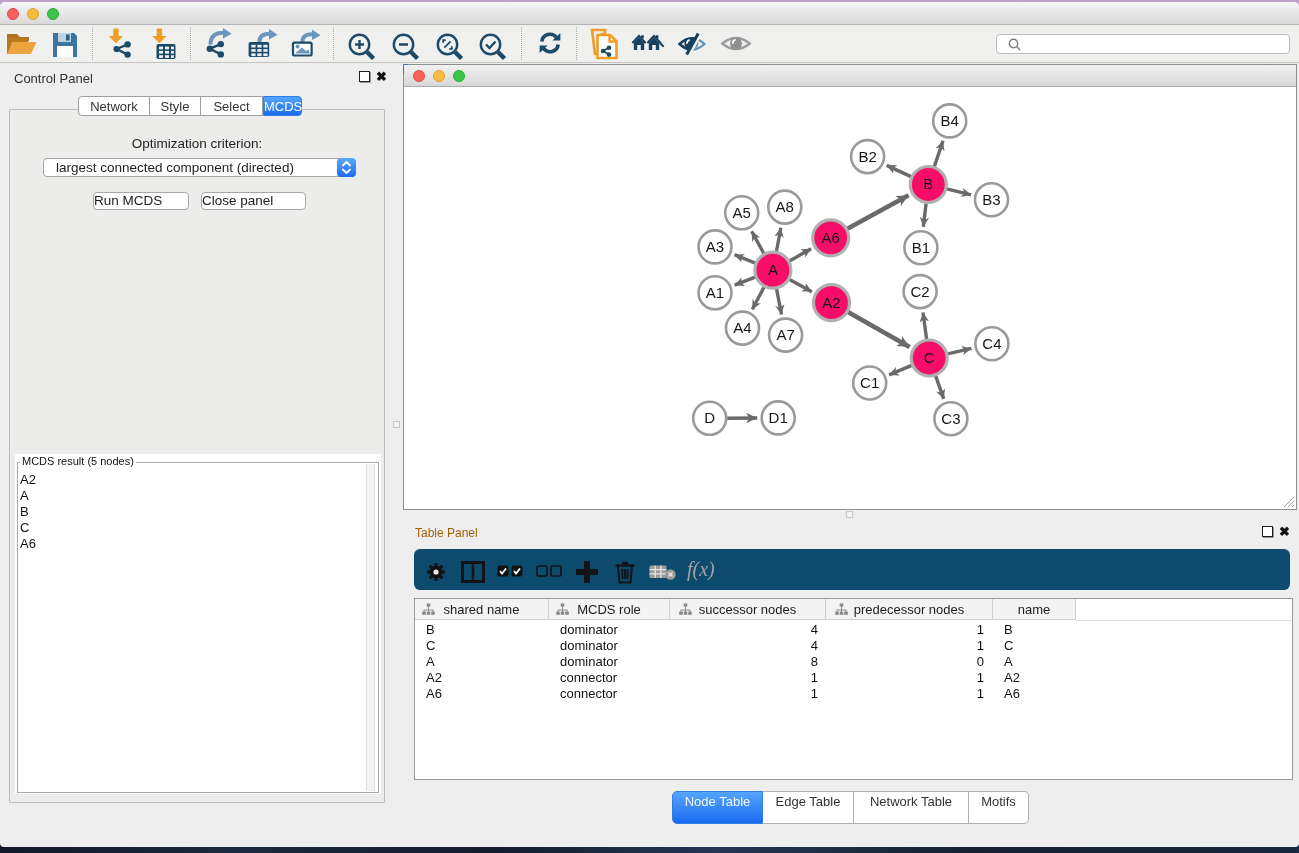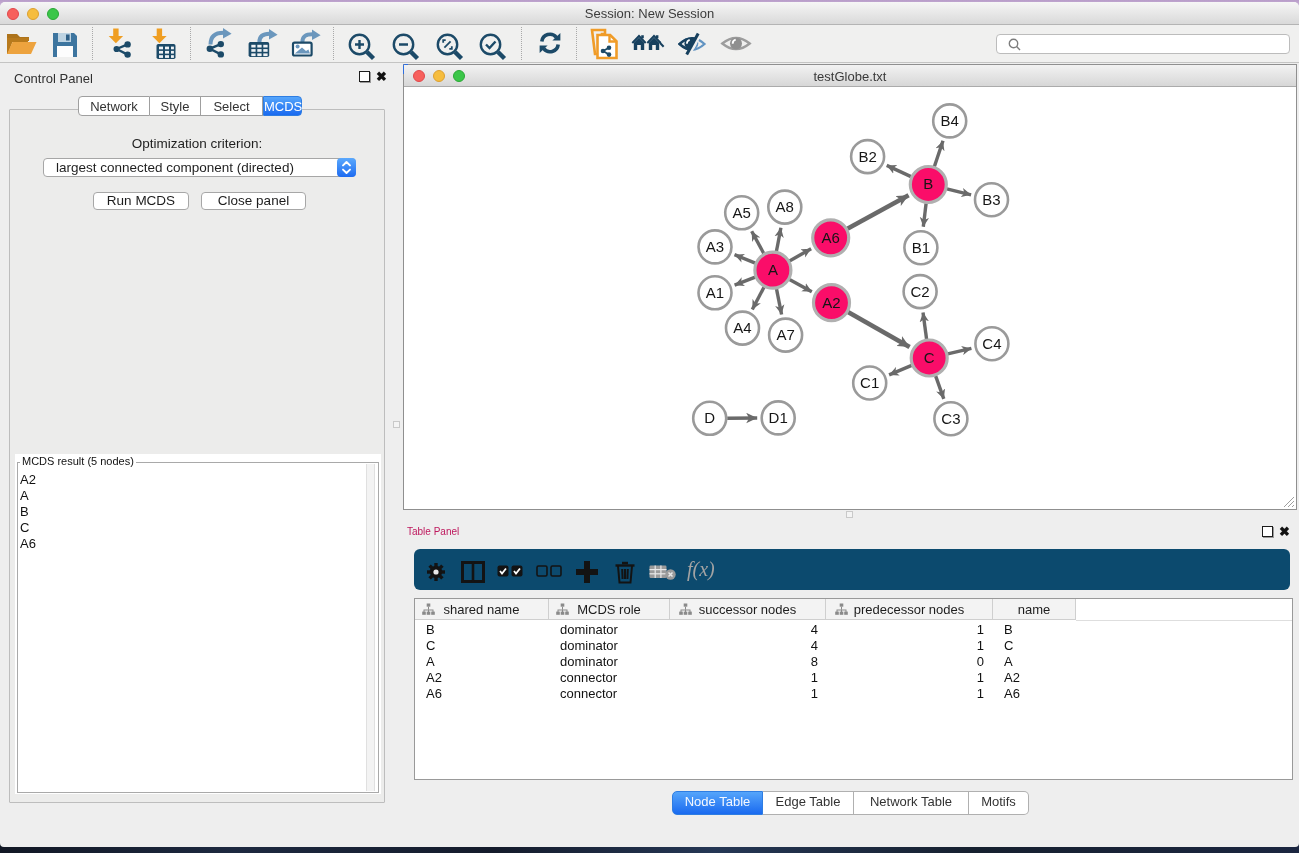--- a/index.html
+++ b/index.html
@@ -17,59 +17,58 @@
 #cp-title{position:absolute;left:14px;top:8px;font-size:13px;color:#303030}
 .float-ic{position:absolute;width:11px;height:11px;border:1.5px solid #1c1c1c;background:#fff;box-shadow:1px 1px 0 #9a9a9a}
 .x-ic{position:absolute;font-size:13px;font-weight:700;color:#111;line-height:11px}
 #cp-pane{position:absolute;left:9px;top:46px;width:376px;height:694px;background:#ececeb;border:1px solid #bdbdbd;border-radius:1px}
 #tabs{position:absolute;left:78px;top:33px;height:20px}
 .tab{position:absolute;top:0;height:20px;background:#fff;border:1px solid #9f9f9f;font-size:13px;color:#333;text-align:center;line-height:19px}
 #tab-mcds{background:linear-gradient(#55a5fb,#1a6af0);color:#fff;border-color:#2e7de2}
 #opt-label{position:absolute;left:0;top:26px;width:374px;text-align:center;font-size:13.5px;color:#1f1f1f}
 #dropdown{position:absolute;left:33px;top:48px;width:313px;height:19px;background:#fff;border:1px solid #a6a6a6;border-radius:4px;font-size:13.5px;color:#1f1f1f;line-height:18px;padding-left:12px}
 #dd-cap{position:absolute;right:-1px;top:-1px;width:19px;height:19px;border-radius:4px;background:linear-gradient(#5ba9fd,#1d6bf1)}
-.btn{position:absolute;top:82px;height:18px;background:#fff;border:1px solid #a7a7a7;border-radius:4px;font-size:13.5px;color:#1c1c1c;text-align:center;line-height:16px}
+.btn{position:absolute;top:82px;height:18px;background:#fff;border:1px solid #a7a7a7;border-radius:4px;font-size:13.5px;color:#1c1c1c;line-height:16px}
 #mcds-box{position:absolute;left:5px;top:344px;width:366px;height:340px;background:#fff}
 #mcds-border{position:absolute;left:2px;top:8px;right:2px;bottom:1px;border:1px solid #a9a9a9}
 #mcds-legend{position:absolute;left:5px;top:1px;background:#fff;padding:0 2px;font-size:11px;color:#111}
 #mcds-list{position:absolute;left:5px;top:18px;font-size:13px;color:#111;line-height:16px}
 #mcds-scroll{position:absolute;right:6px;top:10px;width:9px;bottom:3px;background:#f3f3f3;border-left:1px solid #e0e0e0;border-right:1px solid #e0e0e0}
 
 #netwin{position:absolute;left:403px;top:1px;width:894px;height:446px;background:#fff;border:1px solid #8f8f8f;border-radius:0}
 #net-title{position:absolute;left:0;top:0;width:100%;height:22px;background:linear-gradient(#f2f2f2,#d7d7d7);border-bottom:1px solid #ababab}
 #net-title-text{position:absolute;top:4px;left:0;width:100%;text-align:center;font-size:13px;color:#3a3a3a}
 #net-grip{position:absolute;right:1px;bottom:1px;width:13px;height:13px}
 #net-bluecorner{position:absolute;left:-1px;top:-1px;width:5px;height:10px;background:#2f6fe0;border-radius:2px 0 0 0}
 
 #tp{position:absolute;left:403px;top:457px;width:896px;height:296px}
-#tp-title{position:absolute;left:4px;top:6px;font-size:10px;color:#be185d}
+#tp-title{position:absolute;left:12px;top:6px;font-size:12px;color:#a16207}
 #tp-toolbar{position:absolute;left:11px;top:29px;width:876px;height:41px;background:#0c4a6e;border-radius:6px}
 #tp-table{position:absolute;left:11px;top:78px;width:879px;height:182px;background:#fff;border:1px solid #999}
 #tp-header{position:absolute;left:0;top:0;width:661px;height:21px;background:#f3f3f3;border-bottom:1px solid #cfcfcf}
 .th{position:absolute;top:0;height:21px;border-right:1px solid #cfcfcf;font-size:13px;color:#1d1d1d;text-align:center;line-height:21px}
 .td{position:absolute;font-size:13px;color:#111;height:16px;line-height:16px}
 #tp-tabs{position:absolute;left:269px;top:271px;height:21px}
-.btab{position:absolute;top:0;height:24px;background:#fff;border:1px solid #b0b0b0;font-size:13px;color:#333;text-align:center;line-height:20px}
+.btab{position:absolute;top:0;height:33px;background:#fff;border:1px solid #b0b0b0;font-size:13px;color:#333;text-align:center;line-height:20px}
 #btab-node{background:linear-gradient(#55a5fb,#1a6af0);color:#f4f8ff;border-color:#2e7de2}
 
 #statusbar{position:absolute;left:0;top:814px;width:1299px;height:31px;background:#efefee;border-top:1px solid #c6c6c6}
 #sb-listbtn{position:absolute;left:9px;top:8px;width:29px;height:19px;background:#fdfdfd;border:1px solid #9b9b9b}
 #sb-mem{position:absolute;right:8px;top:6px;width:83px;height:23px;background:#f6f6f6;border:1px solid #a8a8a8;font-size:12px;color:#111;line-height:21px}
 svg{position:absolute;overflow:visible}
 svg text{font-family:"Liberation Sans",sans-serif}
 </style></head>
 <body>
 <div id="desk-top"></div>
 <div id="desk-bot"></div>
 <div id="win">
 <div id="titlebar">
   <div class="tl" style="left:7px;background:#f7605c;border:0.5px solid #e1484c"></div>
   <div class="tl" style="left:27px;background:#f6bd3e;border:0.5px solid #ddA030"></div>
   <div class="tl" style="left:47px;background:#3bc649;border:0.5px solid #2aa836"></div>
-  <div id="title-text">Session: New Session</div>
 </div>
 <div id="toolbar">
 <svg width="34" height="32" style="left:4px;top:3px" viewBox="0 0 34 32">
  <path d="M3 6 h10 l3 3 h9 v4 H3 z" fill="#ad731a"></path>
  <path d="M3 26 L3 10 h22 l-1.2 4 H8.5 L3.8 26 z" fill="#b87a1c"></path>
  <path d="M8.5 14 h24 l-5.5 12 H3 z" fill="#eda33e"></path>
 </svg>
 <svg width="28" height="28" style="left:51px;top:6px" viewBox="0 0 28 28">
  <path d="M2 2 h21 l3 3 v21 H2 z" fill="#3d759f"></path>
  <rect x="7" y="2" width="13" height="9" fill="#bdd3e2"></rect>
@@ -262,21 +261,20 @@
   <div class="tab" id="tab-mcds" style="left:185px;width:39px;border-radius:0 4px 4px 0">MCDS</div>
 </div>
 <div style="position:absolute;left:393px;top:358px;width:7px;height:7px;border:1px solid #c9c9c9;background:#f4f4f4"></div>
 
 <div id="netwin">
   <div id="net-bluecorner"></div>
   <div id="net-title">
     <div class="tl" style="left:9px;top:5px;background:#f7605c;border:0.5px solid #e1484c"></div>
     <div class="tl" style="left:29px;top:5px;background:#f6bd3e;border:0.5px solid #ddA030"></div>
     <div class="tl" style="left:49px;top:5px;background:#3bc649;border:0.5px solid #2aa836"></div>
-    <div id="net-title-text">testGlobe.txt</div>
   </div>
   <svg id="graph" width="894" height="423" style="left:0;top:22px" viewBox="403 86 894 423">
 <defs>
 <marker id="m1" markerWidth="11" markerHeight="10" refX="9.5" refY="5" orient="auto" markerUnits="userSpaceOnUse">
               <path d="M0 0.3 L9.5 5 L0 9.7 L2.6 5 z" fill="#6a6a6a"></path>
             </marker>
 <marker id="m2" markerWidth="14" markerHeight="12" refX="12" refY="6" orient="auto" markerUnits="userSpaceOnUse">
               <path d="M0 0.3 L12 6 L0 11.7 L3.2 6 z" fill="#6a6a6a"></path>
             </marker>
 <marker id="m3" markerWidth="13" markerHeight="11" refX="11" refY="5.5" orient="auto" markerUnits="userSpaceOnUse">

